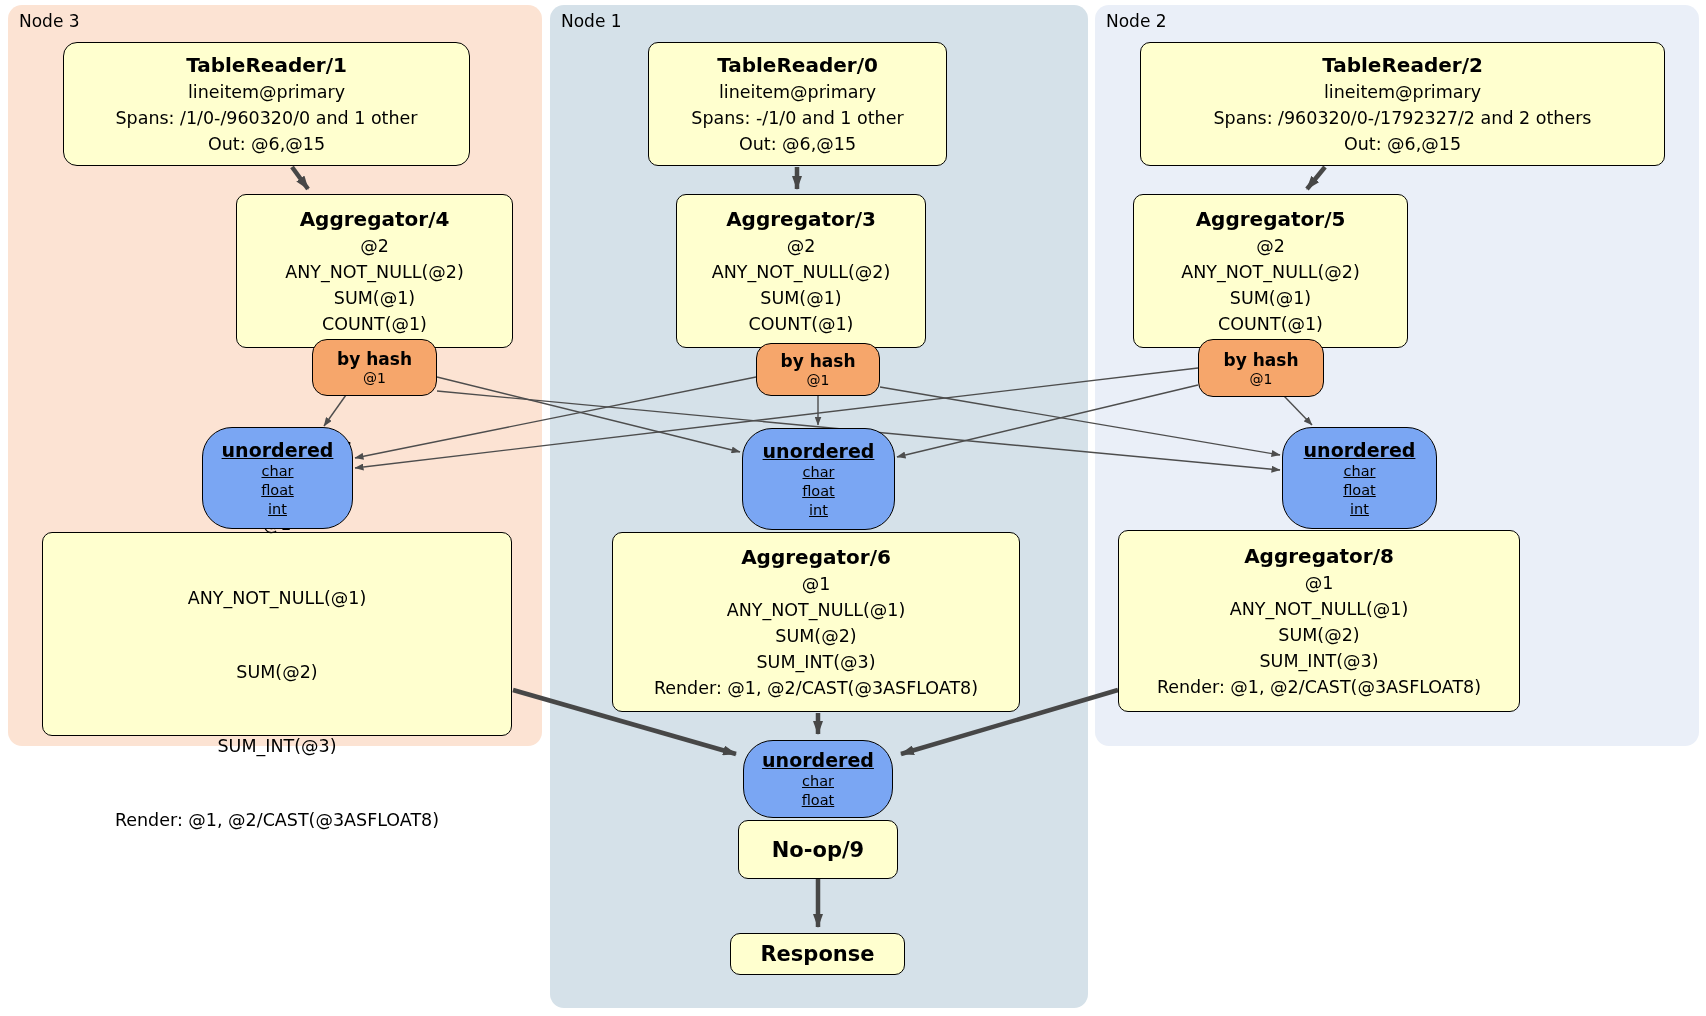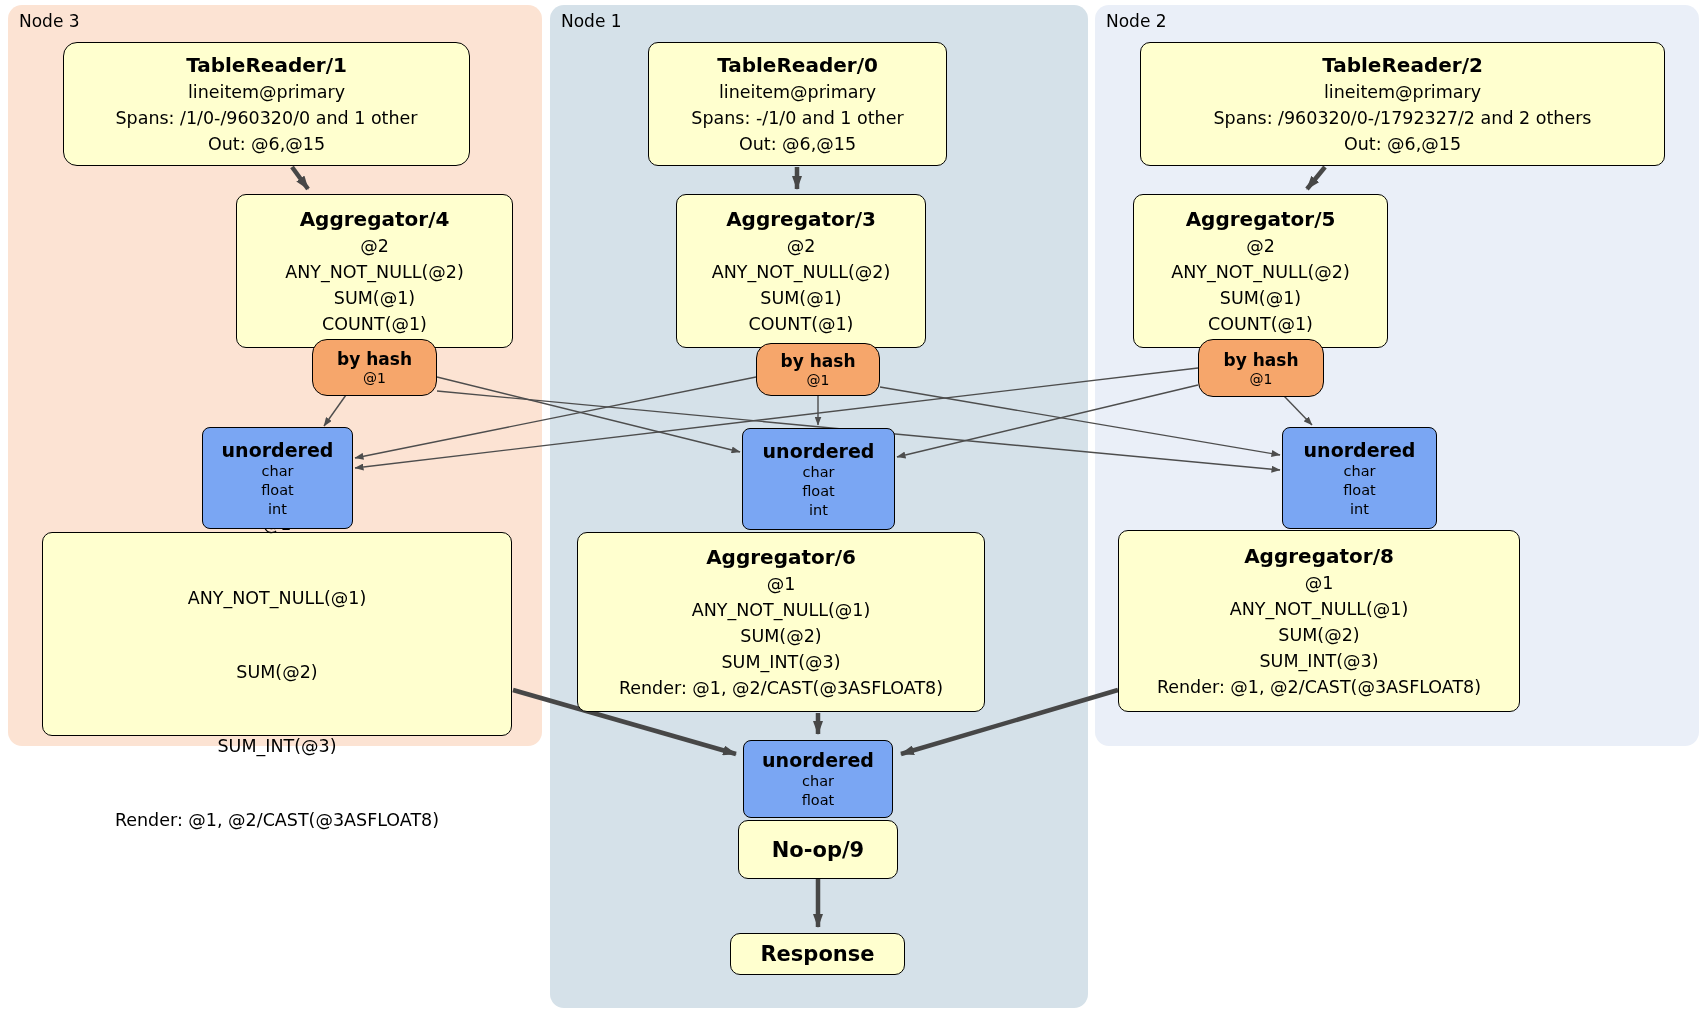--- a/index.html
+++ b/index.html
@@ -11,39 +11,39 @@
   .region-node1{left:550px;top:5px;width:538px;height:1003px;background:var(--node1-bg,#d5e1e9);}
   .region-node2{left:1095px;top:5px;width:604px;height:741px;background:var(--node2-bg,#eaeff8);}
   .region-label{position:absolute;top:6px;left:11px;font-size:17px;line-height:20px;}
 
   .edges{position:absolute;left:0;top:0;z-index:1;}
 
   .box{position:absolute;display:flex;flex-direction:column;justify-content:center;
        align-items:center;text-align:center;border:1.5px solid #000;box-sizing:border-box;}
   .proc{background:var(--processor-fill,#ffffcf);border-radius:10px;z-index:2;}
   .router{background:var(--router-fill,#f6a66b);border-radius:15px;z-index:3;justify-content:center;}
-  .sync{background:var(--sync-fill,#7aa6f3);border-radius:8px;z-index:3;}
+  .sync{background:var(--sync-fill,#7aa6f3);border-radius:30px;z-index:3;text-decoration:underline;}
 
   .proc-title{font-size:20px;font-weight:bold;line-height:28px;white-space:nowrap;}
   .proc-line{font-size:17.5px;line-height:26px;white-space:nowrap;}
   .big-title{font-size:21px;}
   .router-title{font-size:17px;font-weight:bold;line-height:22px;white-space:nowrap;}
   .router-line{font-size:14px;line-height:17px;white-space:nowrap;}
   .sync-title{font-size:19px;font-weight:bold;line-height:24px;white-space:nowrap;}
   .sync-line{font-size:14.5px;line-height:19px;white-space:nowrap;}
 
   
   #tr1{left:63px;top:42px;width:407px;height:124px;border-radius:14px;}
   #tr0{left:648px;top:42px;width:299px;height:124px;}
   #tr2{left:1140px;top:42px;width:525px;height:124px;}
   #agg4{left:236px;top:194px;width:277px;height:154px;}
   #agg3{left:676px;top:194px;width:250px;height:154px;}
-  #agg5{left:1133px;top:194px;width:255px;height:154px;}
+  #agg5{left:1133px;top:194px;width:275px;height:154px;}
   #agg7{left:42px;top:532px;width:470px;height:204px;gap:48px;}
-  #agg6{left:577px;top:532px;width:408px;height:180px;}
+  #agg6{left:612px;top:532px;width:408px;height:180px;}
   #agg8{left:1118px;top:530px;width:402px;height:182px;}
   #noop{left:738px;top:820px;width:160px;height:59px;}
   #resp{left:730px;top:933px;width:175px;height:42px;}
   #bh3{left:312px;top:339px;width:125px;height:57px;}
   #bh1{left:756px;top:343px;width:124px;height:53px;}
   #bh2{left:1198px;top:339px;width:126px;height:58px;}
   #u3{left:202px;top:427px;width:151px;height:102px;}
   #u1{left:742px;top:428px;width:153px;height:102px;}
   #u2{left:1282px;top:427px;width:155px;height:102px;}
   #uf{left:743px;top:740px;width:150px;height:78px;}

